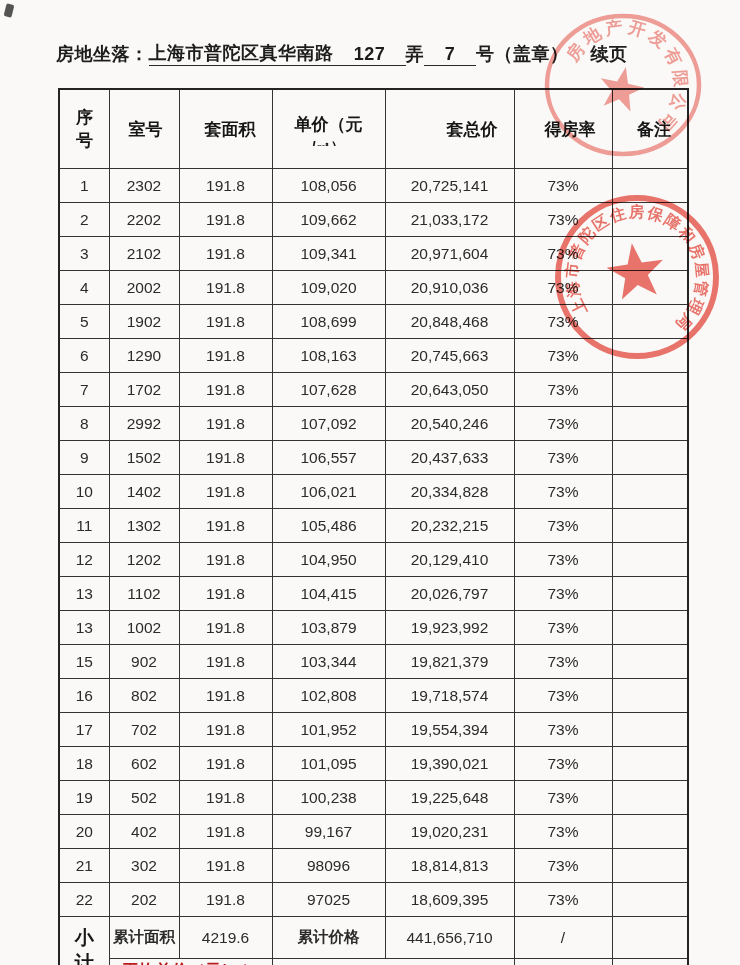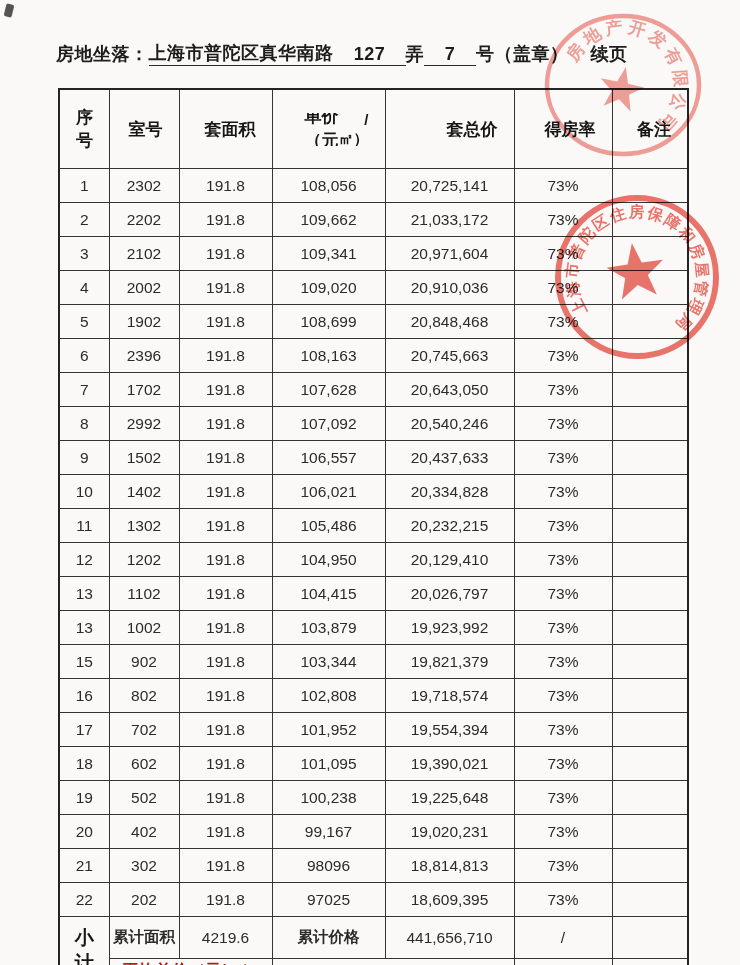--- a/index.html
+++ b/index.html
@@ -42,21 +42,21 @@
     text-align: center; vertical-align: middle;
     color: #2b2b2b; font-size: 15.5px;
     overflow: hidden;
   }
   .price { border: 2.2px solid #242424; }
   .price thead th {
     font-size: 17px; font-weight: 700; color: #161616;
     height: 35px; padding: 16px; text-align: right;
   }
   .price tbody td { height: 34px; }
-  .hdr-wrap { height: 33px; overflow: hidden; display: flex; flex-direction: row; align-items: center; justify-content: flex-start; }
+  .hdr-wrap { height: 33px; overflow: hidden; display: flex; flex-direction: column; align-items: center; justify-content: flex-start; }
   .hdr-l1 { line-height: 24px; }
   .hdr-l2 { line-height: 19px; font-size: 15px; }
   .sum-label, .sum-cell-label { font-weight: 700; font-size: 16.5px; color: #161616; }
   td.subtotal {
     font-weight: 700; font-size: 19px; line-height: 1.35; color: #161616;
   }
   tr.sum1 td { height: 42px; }
   tr.sum2 td { height: 26px; }
   td.avg-label { font-weight: 700; font-size: 16.5px; color: #b91c1c; }
   .slash { font-size: 16px; }
@@ -160,21 +160,21 @@
           <td>1902</td>
           <td>191.8</td>
           <td>108,699</td>
           <td>20,848,468</td>
           <td>73%</td>
           <td></td>
         </tr>
 
         <tr>
           <td>6</td>
-          <td>2396</td>
+          <td>1290</td>
           <td>191.8</td>
           <td>108,163</td>
           <td>20,745,663</td>
           <td>73%</td>
           <td></td>
         </tr>
 
         <tr>
           <td>7</td>
           <td>1702</td>

